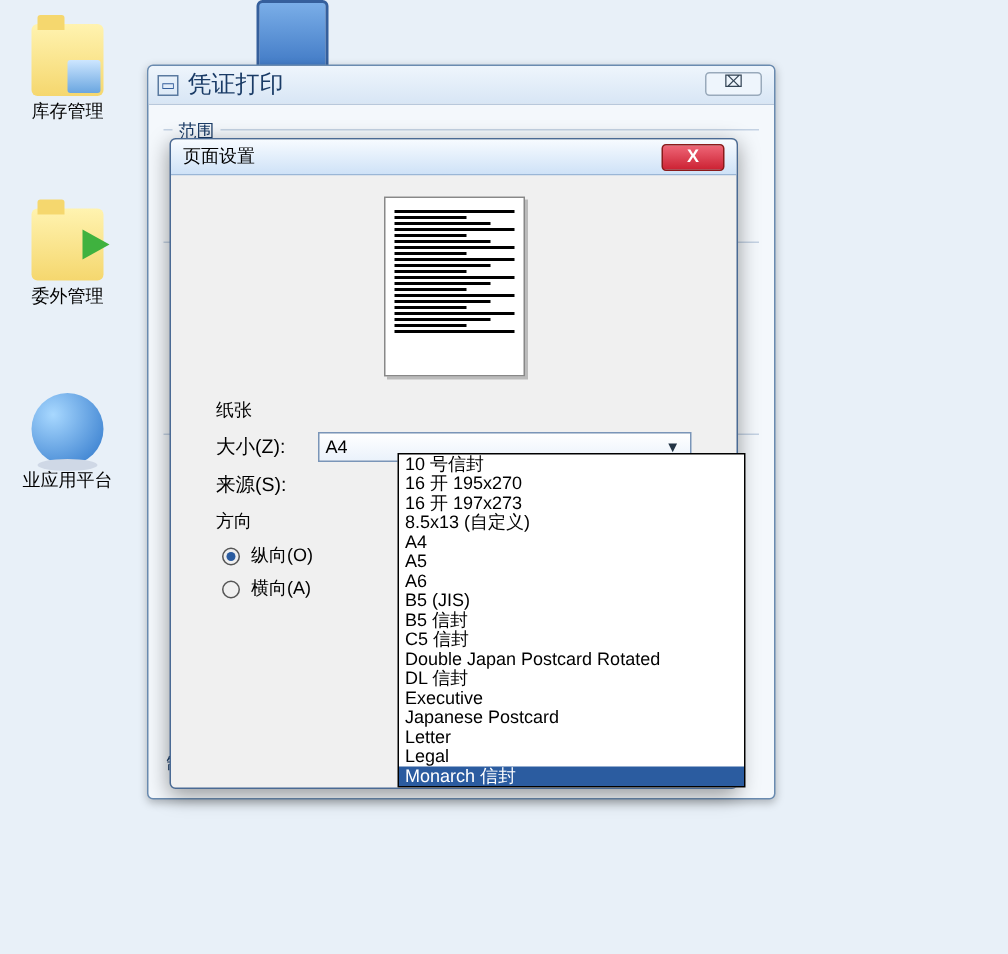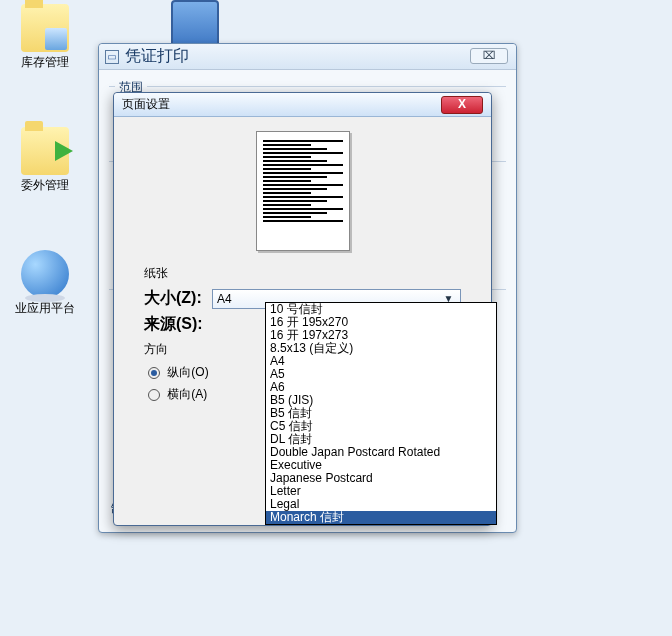--- a/index.html
+++ b/index.html
@@ -1,19 +1,19 @@
 <!DOCTYPE html>
 <html><head>
 <meta charset="utf-8">
 <style>
   * { box-sizing: border-box; margin: 0; padding: 0; font-family: "SimSun", "Microsoft YaHei", sans-serif; font-size: 12px; }
   body { width: 672px; height: 636px; background: #e8f0f8; position: relative; overflow: hidden; }
 
   
-  .desktop { position: absolute; left: 0; top: 0; width: 100px; }
+  .desktop { position: absolute; left: 0; top: 12px; width: 100px; }
   .desk-icon { width: 90px; text-align: center; margin: 4px 0 6px 0; cursor: pointer; }
   .desk-icon .ic { width: 48px; height: 48px; margin: 0 auto 2px auto; }
   .desk-icon .lbl { color: #000; font-size: 12px; }
   .top-icon { position: absolute; left: 160px; top: 0; width: 70px; text-align:center; }
   .top-icon .ic { width: 48px; height: 48px; margin:0 auto; }
 
   
   .folder { background: linear-gradient(#fff3b0,#f5d76e); border-radius: 4px; position: relative; }
   .folder::before { content:""; position:absolute; top:-6px; left:4px; width:18px; height:10px; background:#f5d76e; border-radius:2px 2px 0 0; }
   .house { position:absolute; right:2px; bottom:2px; width:22px; height:22px; background:linear-gradient(#cde6ff,#6aa6e0); border-radius:2px; }
@@ -43,21 +43,21 @@
   .win2 .titlebar2 .closebtn { width:42px;height:18px;background:linear-gradient(#e67,#c23);border:1px solid #8a1a1a;border-radius:3px;color:#fff;text-align:center;line-height:15px;font-weight:bold;cursor:pointer;}
   .win2 .body2 { padding:8px 14px; }
   .preview { width:94px; height:120px; border:1px solid #888; background:#fff; margin:6px auto 14px auto; box-shadow:2px 2px 0 #bbb; padding:6px; overflow:hidden;}
   .preview .ln { height:2px; background:#000; margin:2px 0;}
   .preview .ln.short{width:60%;}
   .preview .ln.mid{width:80%;}
 
   .sect { margin:6px 16px;}
   .sectlabel { font-size:12px; color:#000; margin-bottom:6px;}
   .row2 { display:flex; align-items:center; margin:5px 0;}
-  .row2 .lab { width:68px; font-size:16px;font-weight:bold;}
+  .row2 .lab { width:68px; font-size:13px;}
   .combo { flex:1; height:20px; border:1px solid #7a95b8; background:linear-gradient(#fff,#eaf2fb); display:flex; align-items:center; padding:0 4px; cursor:pointer; position:relative;}
   .combo .val { flex:1; font-size:12px;}
   .combo .arw { width:15px; text-align:center; color:#234; font-size:10px;}
 
   .radio { width:12px;height:12px;border:1px solid #555;border-radius:50%;display:inline-block;vertical-align:middle;position:relative;margin-right:4px;}
   .radio.checked::after{content:"";position:absolute;top:2px;left:2px;width:6px;height:6px;background:#2b5ca0;border-radius:50%;}
 
   
   .dropdown { position:absolute; left:225px; top:302px; width:232px; background:#fff; border:1px solid #000; z-index:50; font-family:"SimSun",monospace;margin-left:40px;}
   .dropdown .opt { padding:0 4px; font-size:12px; line-height:13px; cursor:pointer; white-space:nowrap;}
@@ -198,20 +198,20 @@
     <div class="opt">10 号信封</div>
     <div class="opt">16 开 195x270</div>
     <div class="opt">16 开 197x273</div>
     <div class="opt">8.5x13 (自定义)</div>
     <div class="opt">A4</div>
     <div class="opt">A5</div>
     <div class="opt">A6</div>
     <div class="opt">B5 (JIS)</div>
     <div class="opt">B5 信封</div>
     <div class="opt">C5 信封</div>
+    <div class="opt">Double Japan Postcard Rotated</div>
     <div class="opt">DL 信封</div>
-    <div class="opt">Double Japan Postcard Rotated</div>
     <div class="opt">Executive</div>
     <div class="opt">Japanese Postcard</div>
     <div class="opt">Letter</div>
     <div class="opt">Legal</div>
     <div class="opt hl">Monarch 信封</div>
   </div>
 
 </body></html>

